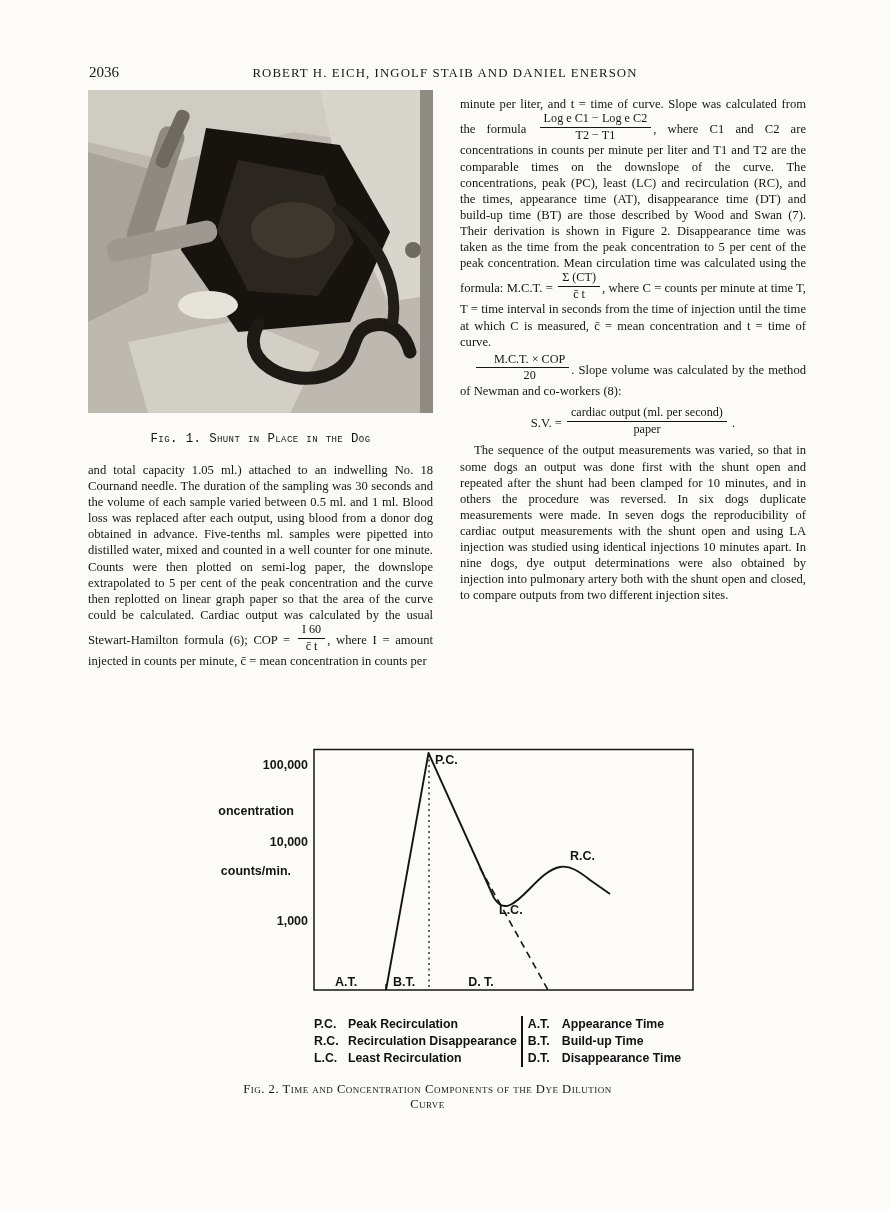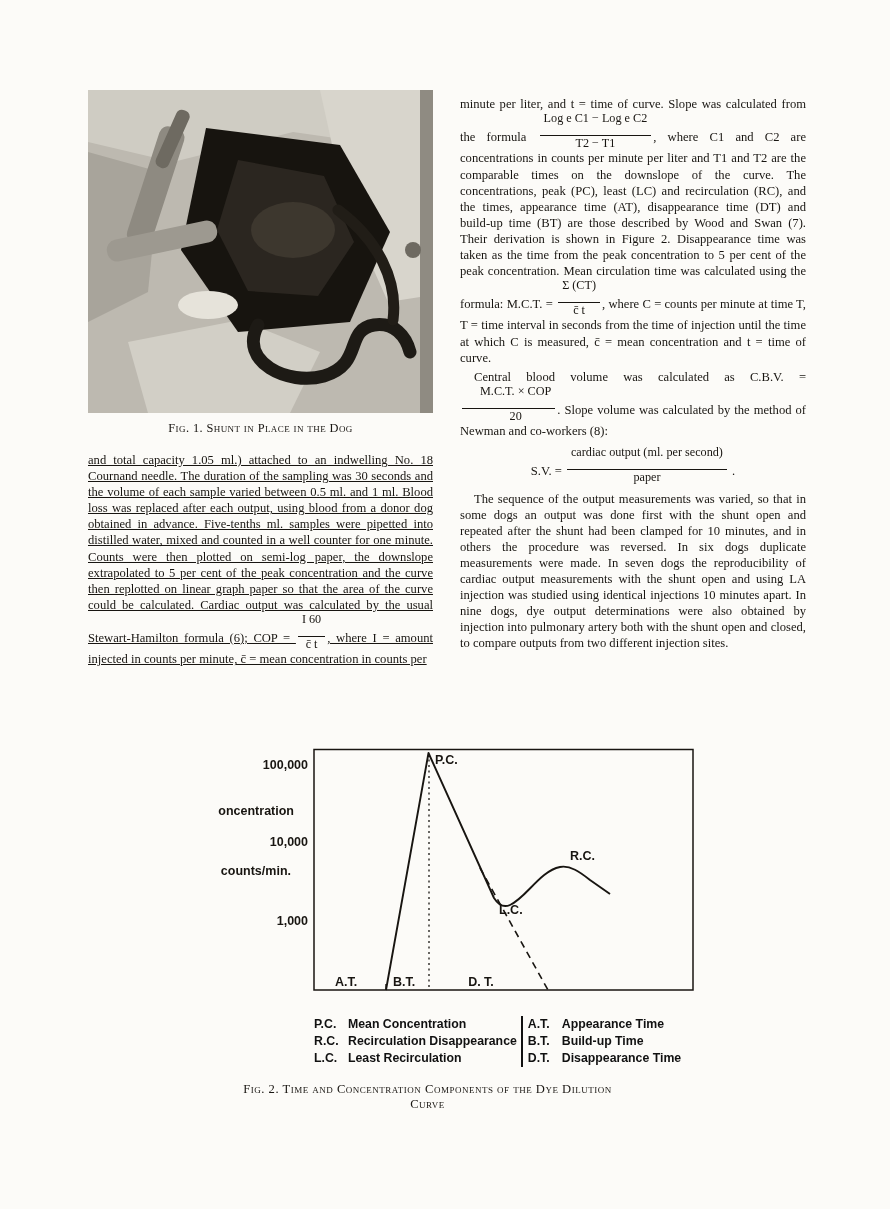--- a/index.html
+++ b/index.html
@@ -27,29 +27,29 @@
   }
   .col-left  { width:345px; }
   .col-right { width:346px; padding-top:6px; }
   .body-text {
     font-size:12.6px; line-height:16.1px; text-align:justify;
   }
   .indent { text-indent:14px; }
   .photo-wrap { width:345px; height:323px; overflow:hidden; }
   .photo-wrap svg { display:block; width:345px; height:323px; }
   .fig-caption {
-    margin-top:8px; text-align:center;
-    font-variant:small-caps; font-size:12.4px; letter-spacing:0.4px;
+    margin-top:19px; text-align:center;
+    font-variant:small-caps; font-size:12.4px; letter-spacing:0.4px;font-family:Liberation Mono, monospace;
   }
-  .col-left .body-text { margin-top:16px;text-decoration:underline; }
+  .col-left .body-text { margin-top:16px; }
   .frac {
     display:inline-block; vertical-align:-38%;
     text-align:center; line-height:1.12; font-size:12.2px; padding:0 2px;
   }
-  .frac .num { display:block; border-bottom:1px solid #181511; padding:0 4px 9px; }
+  .frac .num { display:block; border-bottom:1px solid #181511; padding:0 4px 1px; }
   .frac .den { display:block; padding-top:1px; }
   .equation { text-align:center; margin:7px 0 6px; font-size:12.6px; }
   .rc-para { margin-top:3px; }
   
   .figure2 { position:absolute; top:748px; left:0; width:855px; }
   .chart-wrap { margin-left:218px; width:478px; }
   .chart-wrap svg { display:block; }
   .chart-text {
     font-family:"Liberation Sans", sans-serif;
     font-weight:700; font-size:12.5px; fill:#181511;
@@ -68,20 +68,24 @@
   .fig2-caption {
     margin-top:15px; text-align:center;
     font-variant:small-caps; font-size:12.6px; letter-spacing:0.5px;
   }
 </style>
 </head>
 <body>
 
 <div class="page">
 
+  <div class="header">
+    <span class="page-number">2036</span>
+    <div class="running-head">ROBERT H. EICH, INGOLF STAIB AND DANIEL ENERSON</div>
+  </div>
 
   <div class="columns">
 
     <div class="col-left">
       <div class="photo-wrap">
         <svg viewBox="0 0 345 323" aria-hidden="true">
           <rect width="345" height="323" fill="#bdb9b0"></rect>
           <path d="M0,0 L345,0 L345,62 L205,42 L85,72 L0,52 Z" fill="#cfccc3"></path>
           <path d="M232,0 L345,0 L345,205 L300,212 L258,118 Z" fill="#d8d5cc"></path>
           <path d="M0,62 L72,82 L60,202 L0,232 Z" fill="#a8a49b"></path>
@@ -99,21 +103,21 @@
           <ellipse cx="120" cy="215" rx="30" ry="14" fill="#e6e3da"></ellipse>
         </svg>
       </div>
       <div class="fig-caption">Fig. 1.  Shunt in Place in the Dog</div>
       <p class="body-text"><span>and total capacity 1.05 ml.) attached to an indwelling No. 18 Cournand needle.  The duration of the sampling was 30 seconds and the volume of each sample varied between 0.5 ml. and 1 ml.  Blood loss was replaced after each output, using blood from a donor dog obtained in advance.  Five-tenths ml. samples were pipetted into distilled water, mixed and counted in a well counter for one minute.  Counts were then plotted on semi-log paper, the downslope extrapolated to 5 per cent of the peak concentration and the curve then replotted on linear graph paper so that the area of the curve could be calculated.  Cardiac output was calculated by the usual Stewart-Hamilton formula (6); COP = </span><span class="frac"><span class="num">I 60</span><span class="den">c̄ t</span></span><span>, where I = amount injected in counts per minute, c̄ = mean concentration in counts per</span></p>
     </div>
 
     <div class="col-right">
       <p class="body-text"><span>minute per liter, and t = time of curve.  Slope was calculated from the formula </span><span class="frac"><span class="num">Log e C1 − Log e C2</span><span class="den">T2 − T1</span></span><span>, where C1 and C2 are concentrations in counts per minute per liter and T1 and T2 are the comparable times on the downslope of the curve.  The concentrations, peak (PC), least (LC) and recirculation (RC), and the times, appearance time (AT), disappearance time (DT) and build-up time (BT) are those described by Wood and Swan (7).  Their derivation is shown in Figure 2.  Disappearance time was taken as the time from the peak concentration to 5 per cent of the peak concentration.  Mean circulation time was calculated using the formula: M.C.T. = </span><span class="frac"><span class="num">Σ (CT)</span><span class="den">c̄ t</span></span><span>, where C = counts per minute at time T, T = time interval in seconds from the time of injection until the time at which C is measured, c̄ = mean concentration and t = time of curve.</span></p>
 
-      <p class="body-text indent rc-para"><span>Central blood volume was calculated as C.B.V. = </span><span class="frac"><span class="num">M.C.T. × COP</span><span class="den">20</span></span><span>.  Slope volume was calculated by the method of Newman and co-workers (8):</span></p>
+      <p class="body-text indent rc-para"><span class="frac"><span class="num">M.C.T. × COP</span><span class="den">20</span></span><span>.  Slope volume was calculated by the method of Newman and co-workers (8):</span></p>
 
       <div class="equation"><span>S.V. = </span><span class="frac"><span class="num">cardiac output (ml. per second)</span><span class="den">paper</span></span><span> .</span></div>
 
       <p class="body-text indent">The sequence of the output measurements was varied, so that in some dogs an output was done first with the shunt open and repeated after the shunt had been clamped for 10 minutes, and in others the procedure was reversed.  In six dogs duplicate measurements were made.  In seven dogs the reproducibility of cardiac output measurements with the shunt open and using LA injection was studied using identical injections 10 minutes apart.  In nine dogs, dye output determinations were also obtained by injection into pulmonary artery both with the shunt open and closed, to compare outputs from two different injection sites.</p>
     </div>
   </div>
 
   <div class="figure2">
     <div class="chart-wrap">
       <svg viewBox="0 0 478 250" width="478" height="250">
@@ -141,21 +145,21 @@
         <text class="chart-text" x="128" y="238" text-anchor="middle">A.T.</text>
         <text class="chart-text" x="186" y="238" text-anchor="middle">B.T.</text>
         <text class="chart-text" x="263" y="238" text-anchor="middle">D. T.</text>
       </svg>
     </div>
 
     <div class="legend">
       <div class="legend-col left">
         <div class="legend-row">
           <span class="legend-abbr">P.C.</span>
-          <span>Mean Concentration</span>
+          <span>Peak Recirculation</span>
         </div>
         <div class="legend-row">
           <span class="legend-abbr">R.C.</span>
           <span>Recirculation Disappearance</span>
         </div>
         <div class="legend-row">
           <span class="legend-abbr">L.C.</span>
           <span>Least Recirculation</span>
         </div>
       </div>

